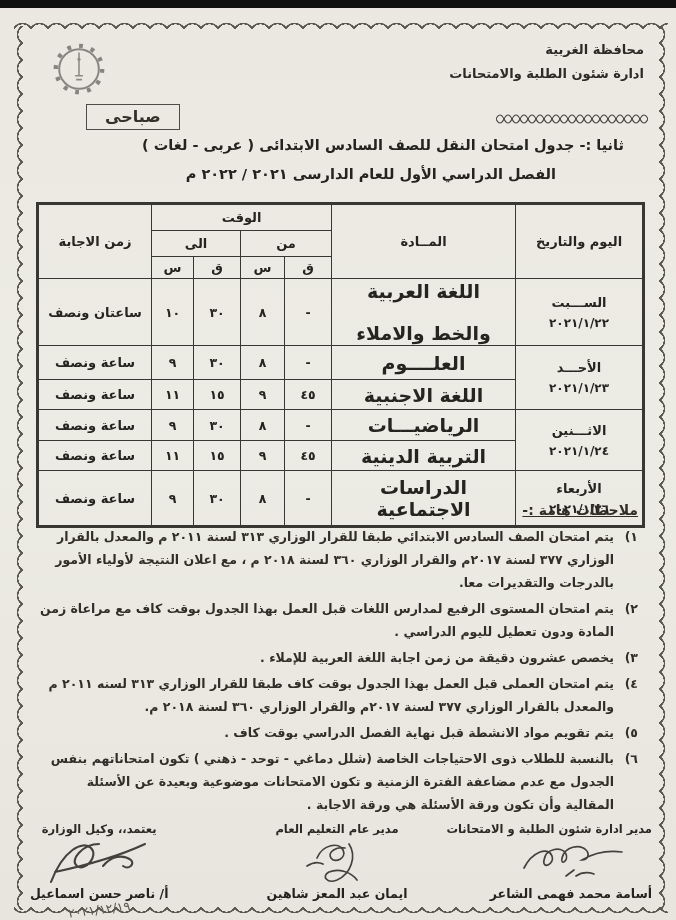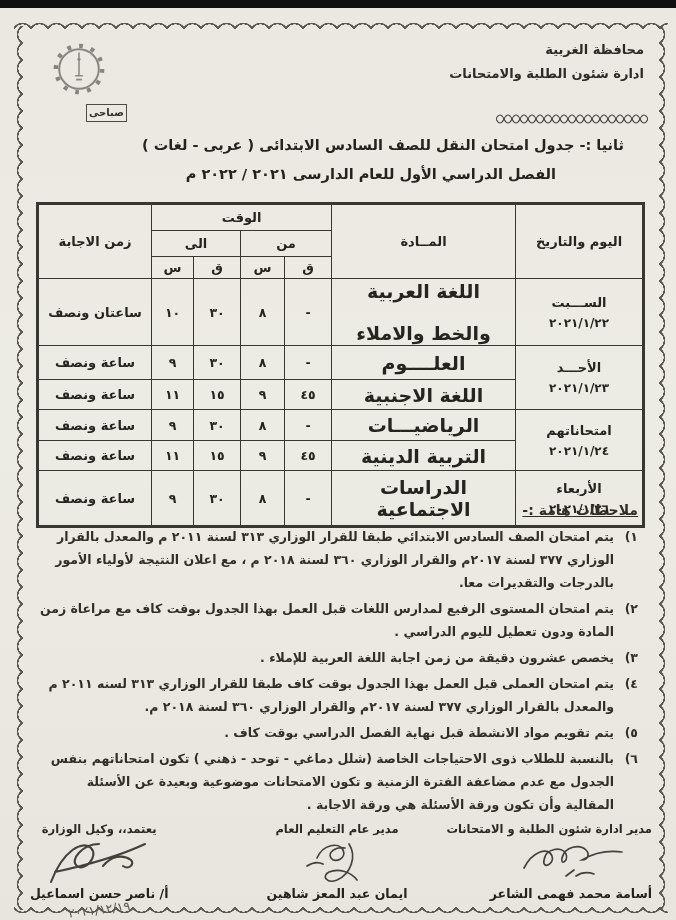--- a/index.html
+++ b/index.html
@@ -29,21 +29,21 @@
   .sc-right{right:8px;top:26px;bottom:10px;width:12px;
     background:radial-gradient(circle at -1.5px 8.5px, transparent 9px,#5b5952 9.2px,#5b5952 10.6px, transparent 10.9px);
     background-size:12px 17px;background-repeat:repeat-y;}
 
   .org{position:absolute;top:38px;right:32px;text-align:right;direction:rtl;
     font-size:13px;font-weight:bold;line-height:24px;color:#2d2b25;}
   .ornament{position:absolute;top:110px;right:28px;}
 
   .logo{position:absolute;top:40px;left:50px;}
   .stamp{position:absolute;top:104px;left:86px;border:1.5px solid #4d4b45;
-    padding:2px 2px 3px;font-size:10px;font-weight:bold;color:#33312a;direction:rtl;}
+    padding:2px 18px 3px;font-size:16px;font-weight:bold;color:#33312a;direction:rtl;}
 
   .title1{position:absolute;top:137px;left:120px;right:30px;text-align:center;direction:rtl;
     font-size:14.5px;font-weight:bold;color:#25231d;}
   .title2{position:absolute;top:166px;left:70px;right:120px;direction:rtl;
     font-size:14.5px;font-weight:bold;color:#25231d;}
 
   table.exam{position:absolute;top:202px;left:36px;width:606px;direction:rtl;
     border-collapse:collapse;table-layout:fixed;background:transparent;}
   table.exam th,table.exam td{border:1.6px solid #393731;text-align:center;vertical-align:middle;
     font-weight:bold;color:#26241e;padding:1px 2px;}
@@ -164,21 +164,21 @@
       <td class="c-subj">اللغة الاجنبية</td>
       <td class="c-num">٤٥</td>
       <td class="c-num">٩</td>
       <td class="c-num">١٥</td>
       <td class="c-num">١١</td>
       <td class="c-dur">ساعة ونصف</td>
     </tr>
 
     <tr style="height:31px">
       <td rowspan="2">
-        <div class="day">امتحاناتهم</div>
+        <div class="day">الاثـــنين</div>
         <div class="date">٢٠٢١/١/٢٤</div>
       </td>
       <td class="c-subj">الرياضيـــات</td>
       <td class="c-num">-</td>
       <td class="c-num">٨</td>
       <td class="c-num">٣٠</td>
       <td class="c-num">٩</td>
       <td class="c-dur">ساعة ونصف</td>
     </tr>
     <tr style="height:30px">

